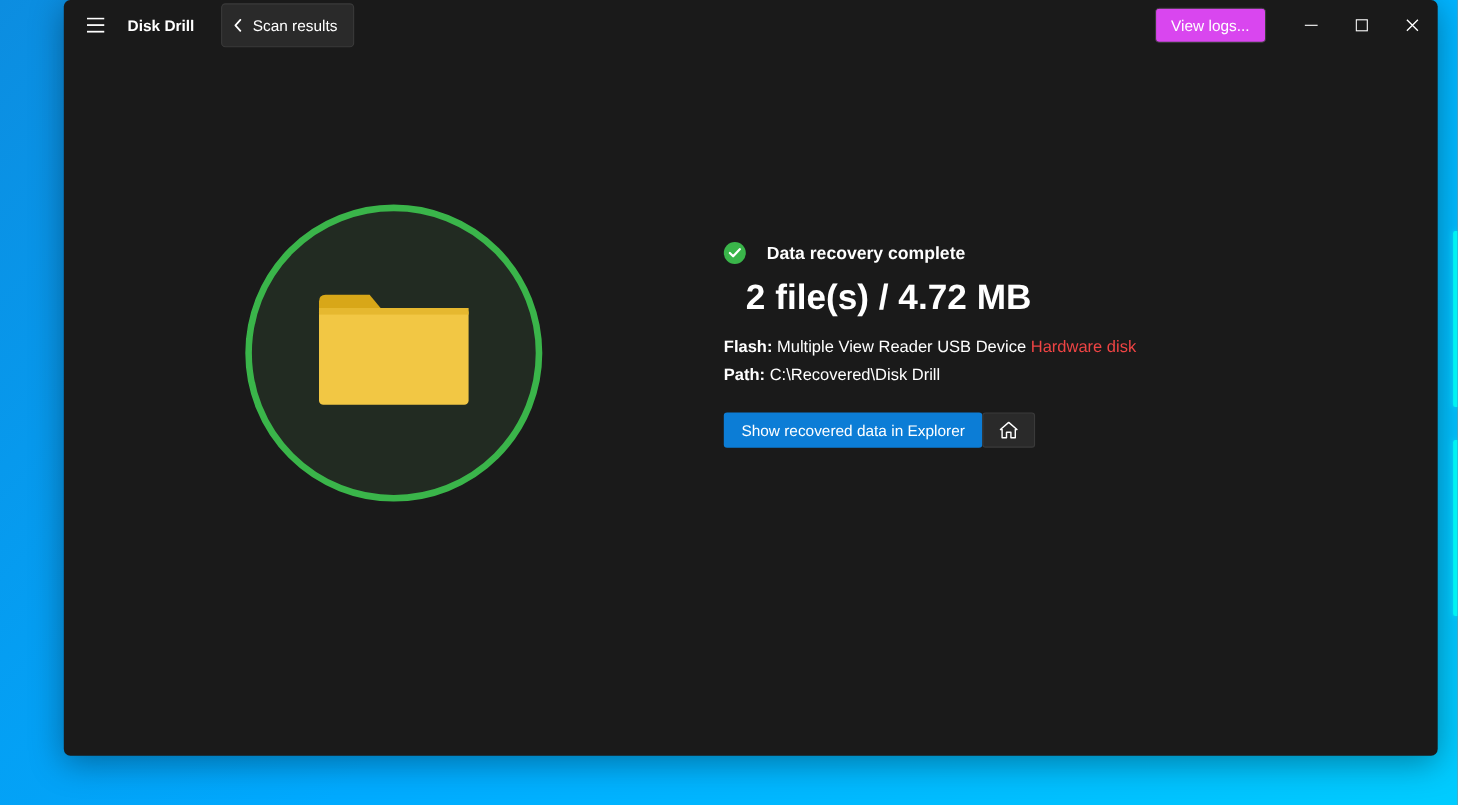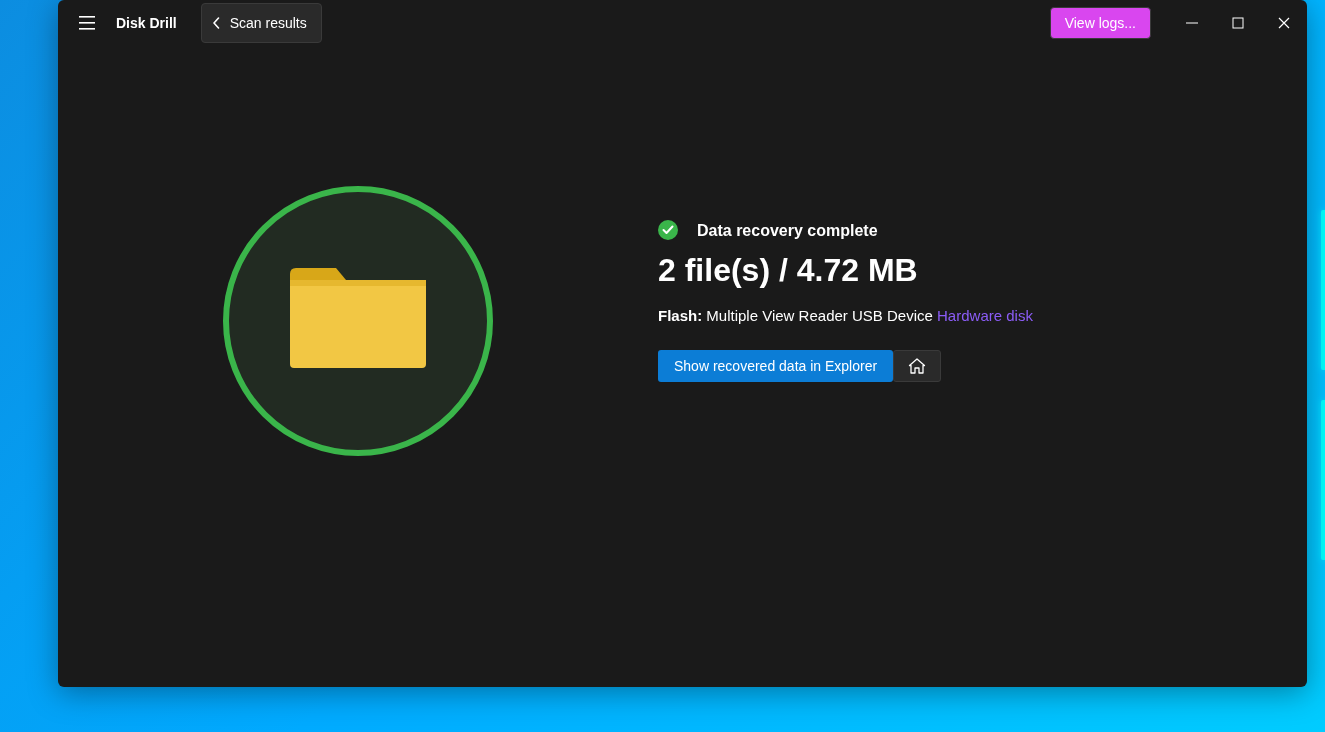--- a/index.html
+++ b/index.html
@@ -138,27 +138,28 @@
       justify-content: center;
     }
     .status-text {
       font-size: 16px;
       font-weight: 600;
     }
     .headline {
       font-size: 32px;
       font-weight: 600;
       margin-bottom: 18px;
+      margin-left: 20px;
     }
     .meta-line {
       font-size: 15px;
       margin-bottom: 8px;
     }
     .meta-label { font-weight: 600; }
-    .meta-dim { color: #8b5cf6; }
+    .meta-dim { color: #ef4444; }
     .actions {
       margin-top: 26px;
       display: flex;
     }
     .primary-btn {
       height: 32px;
       padding: 0 16px;
       background: #0c7dd6;
       border: none;
       border-radius: 3px;
@@ -242,20 +243,24 @@
             <path d="M1.5 5 L4.5 8 L10.5 1.5" stroke="#fff" stroke-width="2" fill="none" stroke-linecap="round" stroke-linejoin="round"></path>
           </svg>
         </div>
         <span class="status-text">Data recovery complete</span>
       </div>
       <div class="headline">2 file(s) / 4.72 MB</div>
       <div class="meta-line">
         <span class="meta-label">Flash:</span>
         <span>Multiple View Reader USB Device</span>
         <span class="meta-dim">Hardware disk</span>
+      </div>
+      <div class="meta-line">
+        <span class="meta-label">Path:</span>
+        <span>C:\Recovered\Disk Drill</span>
       </div>
       <div class="actions">
         <button class="primary-btn">
           <span>Show recovered data in Explorer</span>
         </button>
         <div class="icon-btn">
           <svg width="18" height="16" viewBox="0 0 18 16">
             <path d="M9 1 L1.5 7.5 L3 7.5 L3 15 L7 15 L7 10 L11 10 L11 15 L15 15 L15 7.5 L16.5 7.5 Z" stroke="#fff" stroke-width="1.3" fill="none" stroke-linejoin="round"></path>
           </svg>
         </div>

